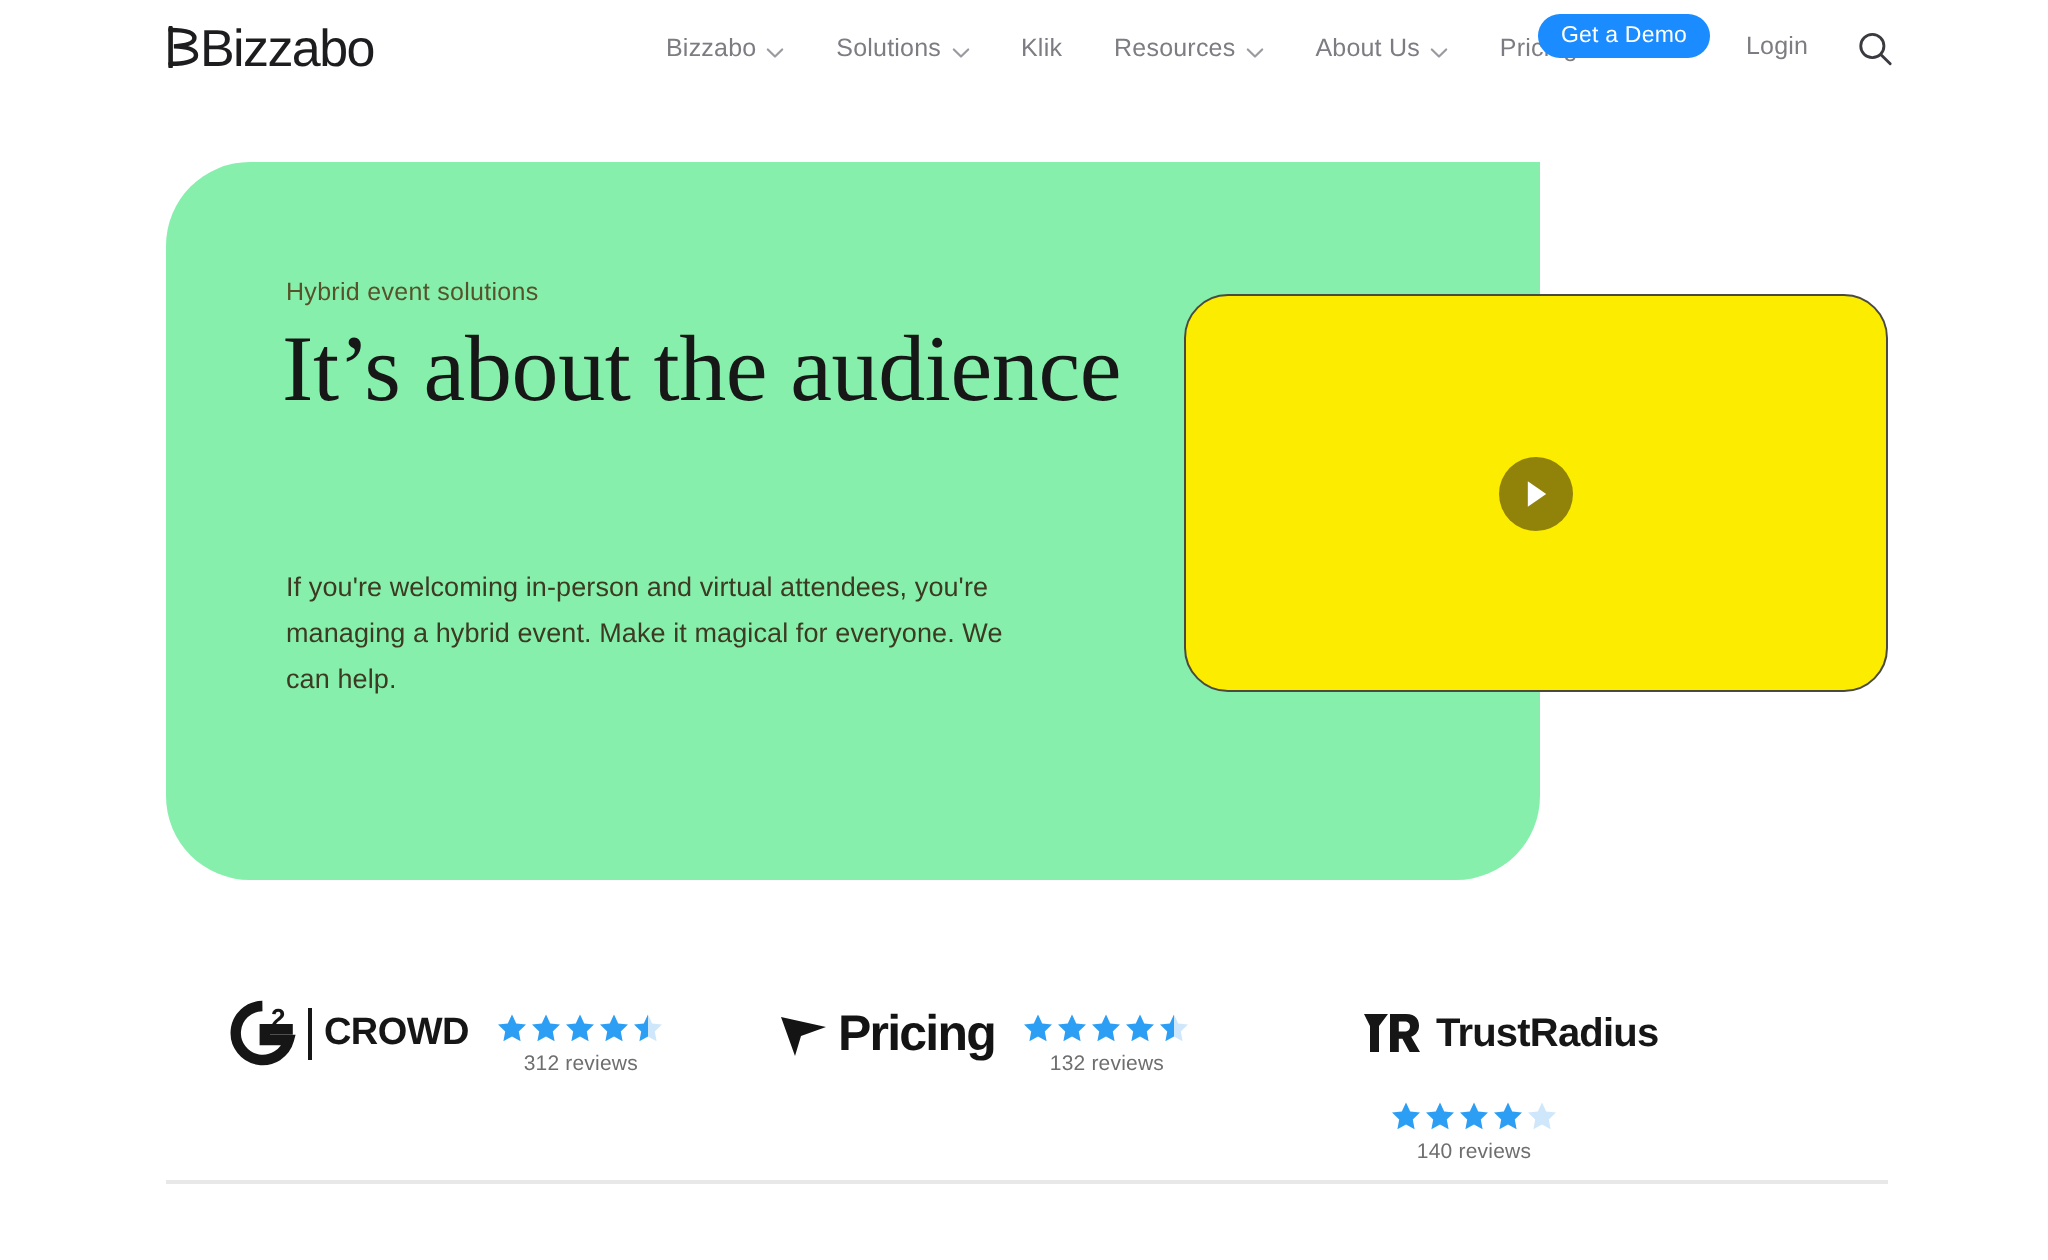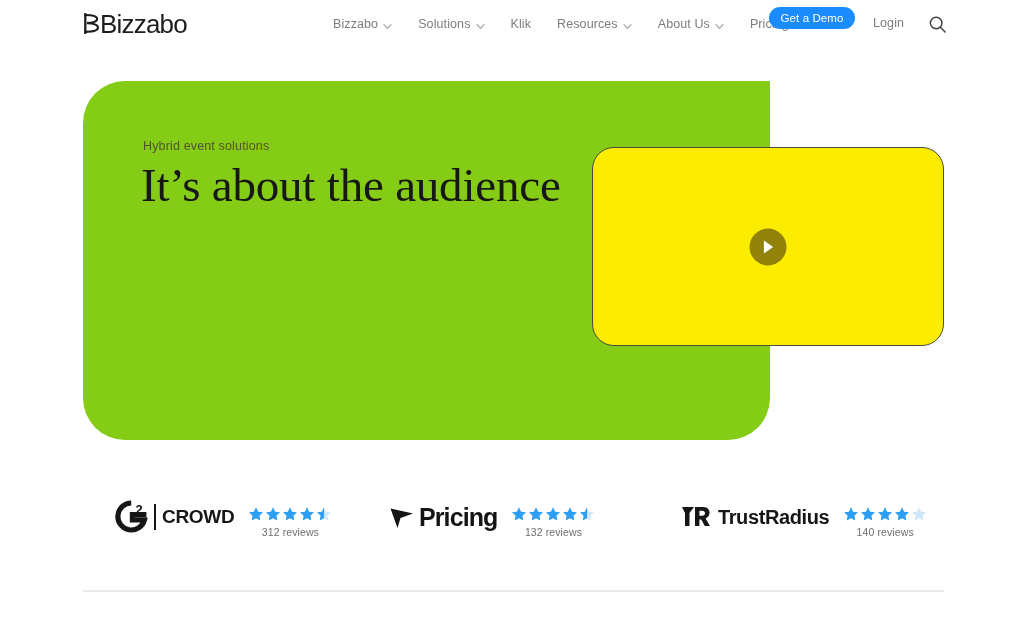--- a/index.html
+++ b/index.html
@@ -128,21 +128,21 @@
     justify-content: center;
   }
 
   
   .hero-card {
     position: absolute;
     left: 83px;
     top: 81px;
     width: 687px;
     height: 359px;
-    background: #84cc16;
+    background: #86efac;
     border-radius: 42px 0 42px 42px;
   }
 
   .eyebrow {
     position: absolute;
     left: 60px;
     top: 58px;
     font-size: 12.5px;
     color: #56532a;
     letter-spacing: 0.15px;
@@ -210,21 +210,21 @@
   }
 
   .review-item {
     position: absolute;
     top: 0;
     display: flex;
     align-items: flex-start;
   }
   .review-g2 { left: 32px; }
   .review-capterra { left: 305px; }
-  .review-trustradius { left: 598px; }
+  .review-trustradius { left: 598px; flex-direction: column; }
 
   .brand-logo {
     display: flex;
     align-items: center;
     height: 44px;
   }
 
   .g2-word {
     font-family: "Liberation Sans", sans-serif;
     font-size: 19px;
@@ -363,20 +363,21 @@
         <circle cx="8.6" cy="8.4" r="6.1" fill="none" stroke="#3a3a40" stroke-width="1.5"></circle>
         <path d="M13.3 13.1 L18 17.8" stroke="#3a3a40" stroke-width="1.5" stroke-linecap="round"></path>
       </svg>
     </div>
 
   </header>
 
   <section class="hero-card">
     <div class="eyebrow">Hybrid event solutions</div>
     <h1 class="headline">It’s about the audience</h1>
+    <p class="subcopy">If you're welcoming in-person and virtual attendees, you're managing a hybrid event. Make it magical for everyone. We can help.</p>
   </section>
 
   <div class="video-card">
     <div class="play-button">
       <svg width="15" height="17" viewBox="0 0 15 17">
         <path d="M3.4 2.1 L12.6 8.5 L3.4 14.9 Z" fill="#ffffff"></path>
       </svg>
     </div>
   </div>
 

